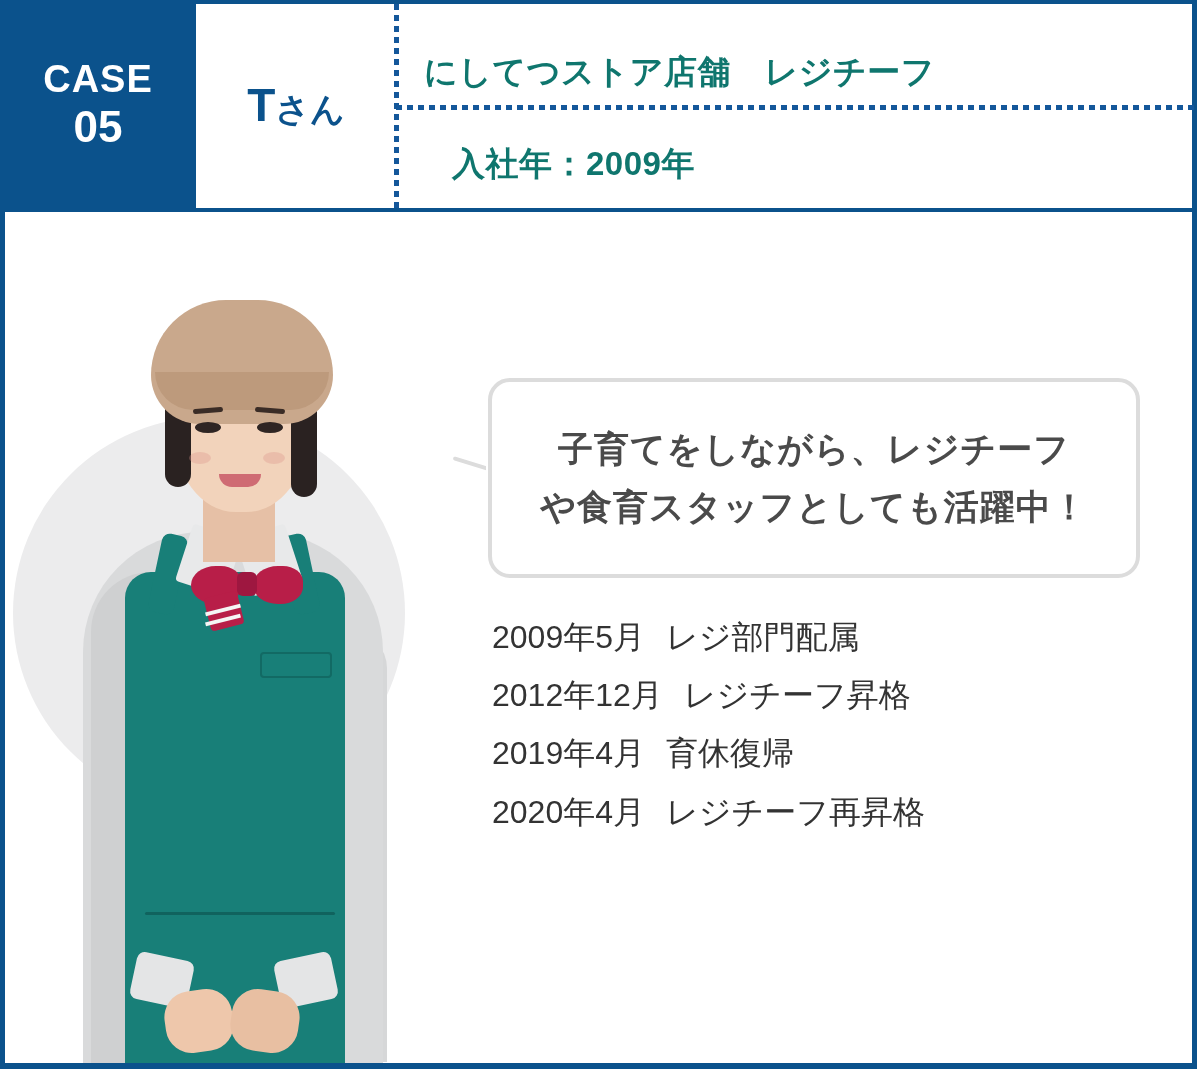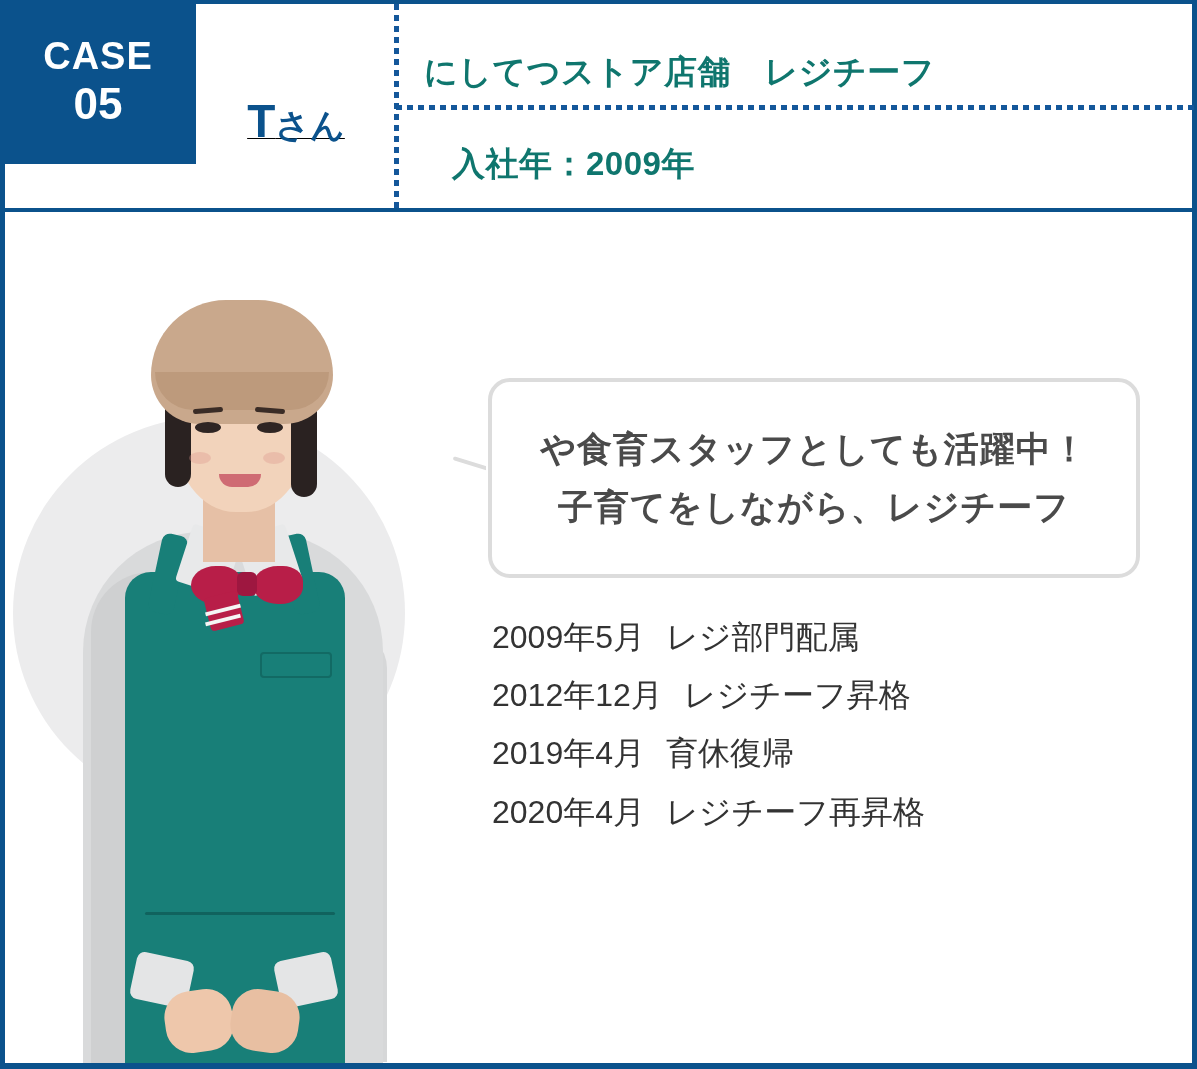--- a/index.html
+++ b/index.html
@@ -37,21 +37,21 @@
     position: absolute;
     left: 0; top: 208px;
     width: 1197px; height: 4px;
     background: #0b528c;
   }
 
   .case-block {
     position: absolute;
     left: 0; top: 0;
     width: 196px;
-    height: 164px;
+    height: 211px;
     background: #0b528c;
     display: flex;
     flex-direction: column;
     align-items: center;
     justify-content: center;
     color: #ffffff;
   }
   .case-word {
     font-size: 38px;
     font-weight: bold;
@@ -59,27 +59,26 @@
     line-height: 1.15;
   }
   .case-number {
     font-size: 44px;
     font-weight: bold;
     line-height: 1.15;
   }
 
   .person-block {
     position: absolute;
-    left: 196px; top: 16px;
+    left: 196px; top: 0;
     width: 200px;
     height: 211px;
     display: flex;
     align-items: center;
     justify-content: center;
-    text-decoration: underline;
   }
   .person-name {
     color: #0b528c;
     font-weight: bold;
     white-space: nowrap;
   }
   .person-name .initial { font-size: 46px; }
   .person-name .suffix  { font-size: 34px; }
 
   
@@ -464,22 +463,22 @@
       <div class="cuff-l"></div>
       <div class="cuff-r"></div>
       <div class="hand-l"></div>
       <div class="hand-r"></div>
     </div>
   </div>
 
   <div class="bubble-tail"></div>
   <div class="bubble-tail-mask"></div>
   <div class="bubble">
+    <div class="bubble-line">子育てをしながら、レジチーフ</div>
     <div class="bubble-line">や食育スタッフとしても活躍中！</div>
-    <div class="bubble-line">子育てをしながら、レジチーフ</div>
   </div>
 
   <div class="timeline">
     <div class="timeline-row">
       <span class="tl-date">2009年5月</span>
       <span class="tl-event">レジ部門配属</span>
     </div>
     <div class="timeline-row">
       <span class="tl-date">2012年12月</span>
       <span class="tl-event">レジチーフ昇格</span>

